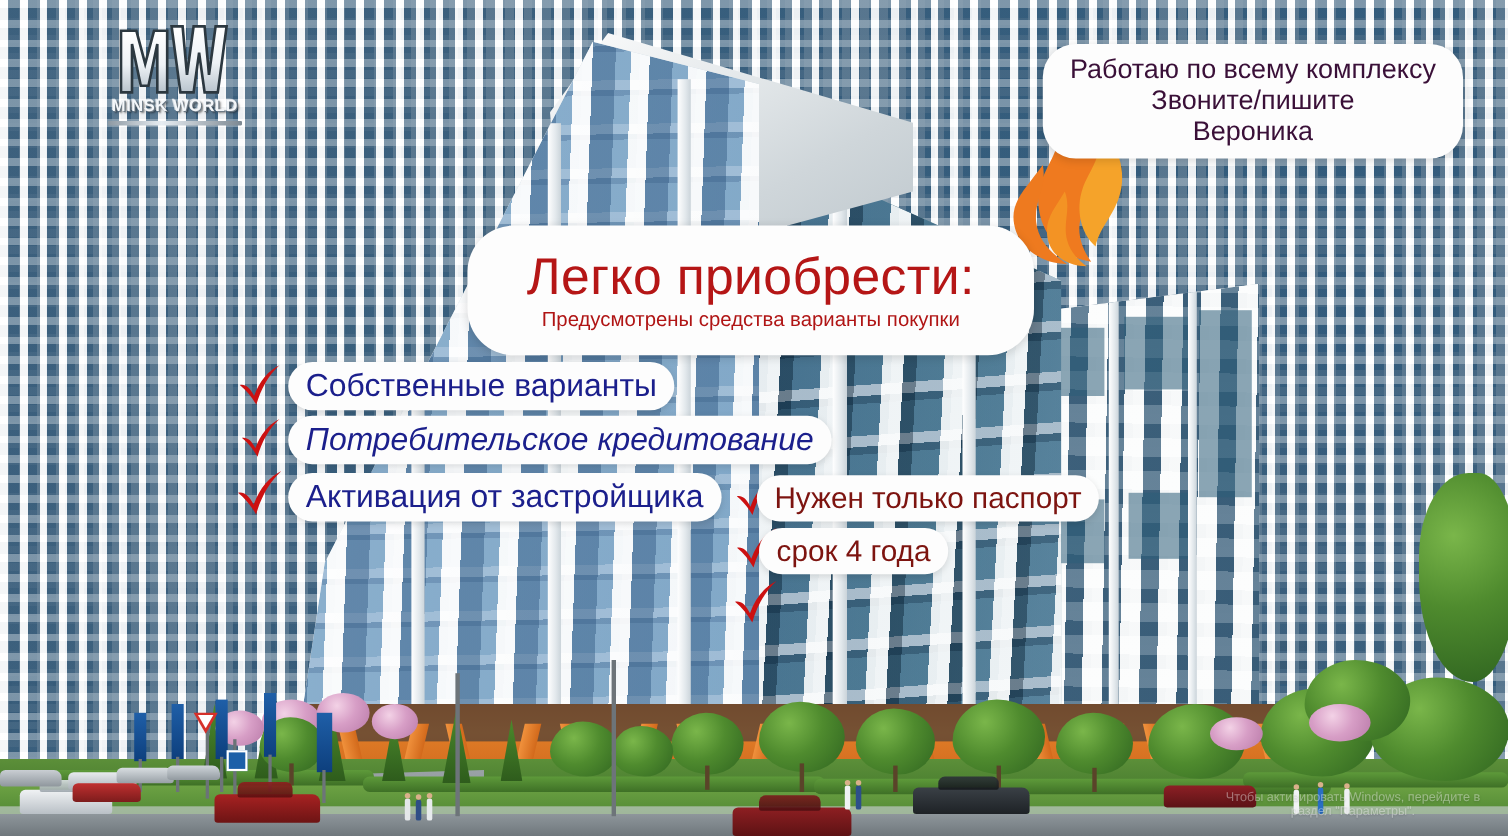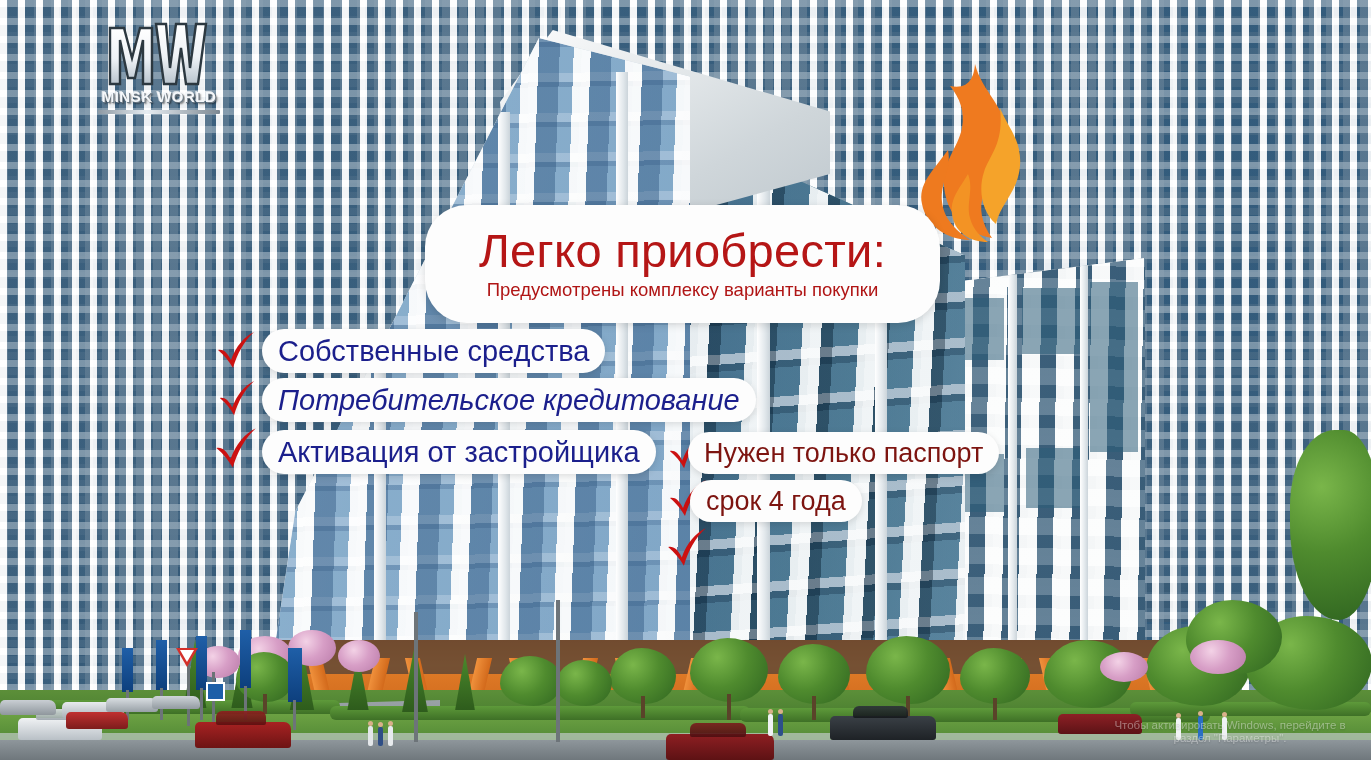--- a/index.html
+++ b/index.html
@@ -521,33 +521,38 @@
                C58 28 62 14 63 2 Z" fill="#ef7a1f"></path>
       <path d="M88 46 C96 66 110 78 108 104 C106 130 88 142 84 162
                C70 150 66 128 72 110 C78 92 92 82 88 46 Z" fill="#f5a32a"></path>
       <path d="M36 88 C40 108 28 120 30 140 C32 158 46 170 58 178
                C36 178 14 164 10 142 C6 122 20 110 36 88 Z" fill="#ee7a1f"></path>
       <path d="M56 112 C62 128 54 140 58 156 C61 168 70 176 76 180
                C58 180 42 170 40 152 C38 136 48 126 56 112 Z" fill="#f39324"></path>
     </svg>
   </div>
 
+  <div class="bubble bubble-top">
+    <div>Работаю по всему комплексу</div>
+    <div>Звоните/пишите</div>
+    <div>Вероника</div>
+  </div>
 
   <div class="bubble bubble-main">
     <div class="headline">Легко приобрести:</div>
-    <div class="subhead">Предусмотрены комплексу варианты покупки</div>
+    <div class="subhead">Предусмотрены средства варианты покупки</div>
   </div>
 
   <div class="check" style="left:214px;top:330px;">
     <svg width="42" height="42" viewBox="0 0 42 42">
       <path d="M4 20 C9 19 13 22 17 30 C22 16 30 7 40 2 C30 11 23 24 19 38 C15 31 10 25 4 20 Z" fill="#cc1111"></path>
     </svg>
   </div>
   <div class="pill pill-blue" style="left:262px;top:329px;">
-    <span>Собственные средства</span>
+    <span>Собственные варианты</span>
   </div>
 
   <div class="check" style="left:216px;top:379px;">
     <svg width="40" height="40" viewBox="0 0 42 42">
       <path d="M4 20 C9 19 13 22 17 30 C22 16 30 7 40 2 C30 11 23 24 19 38 C15 31 10 25 4 20 Z" fill="#cc1111"></path>
     </svg>
   </div>
   <div class="pill pill-blue" style="left:262px;top:378px;font-style:italic;">
     <span>Потребительское кредитование</span>
   </div>

